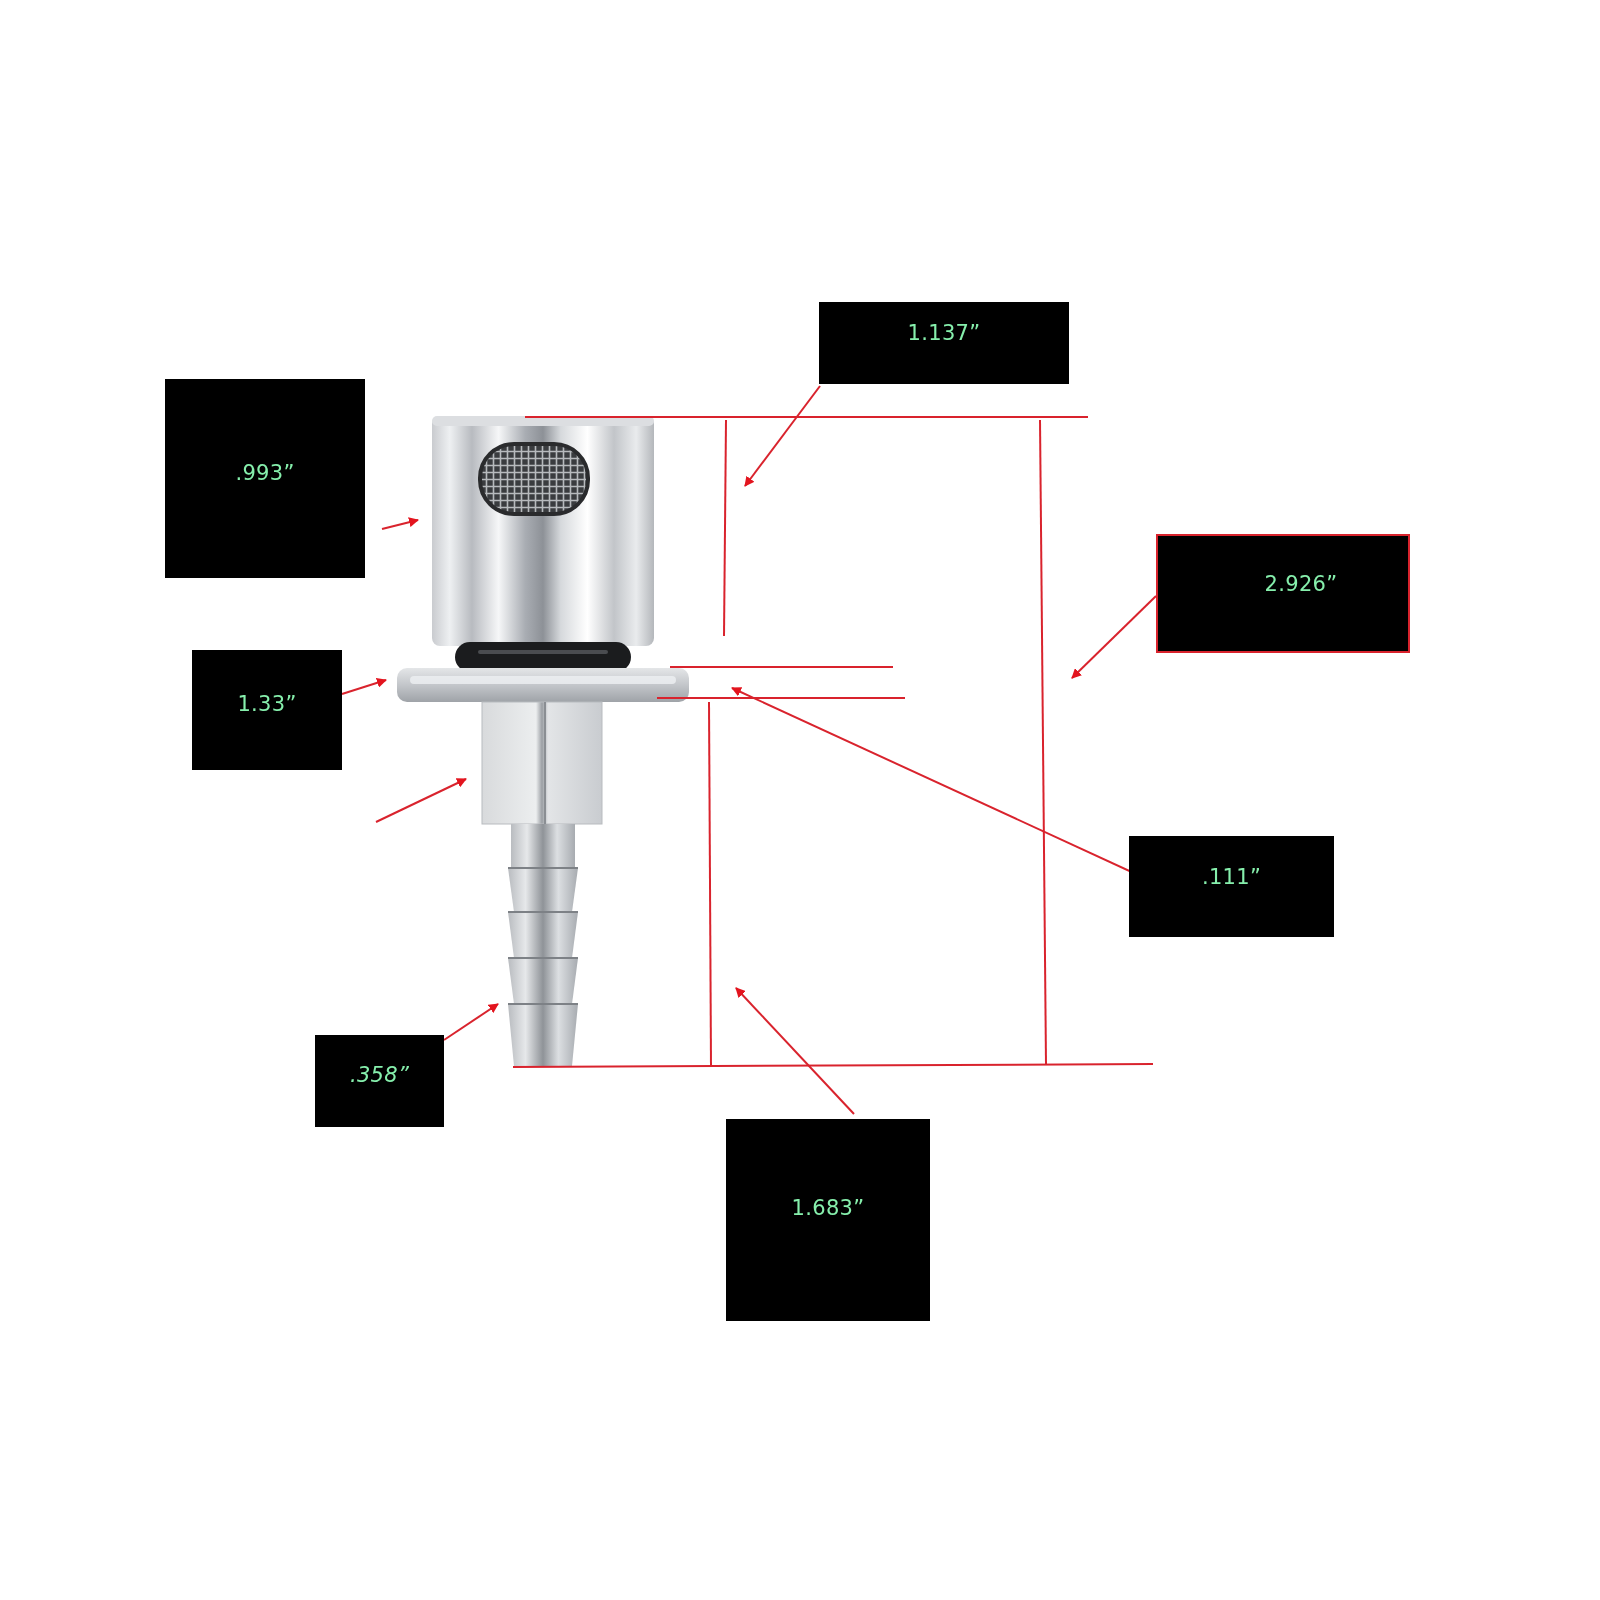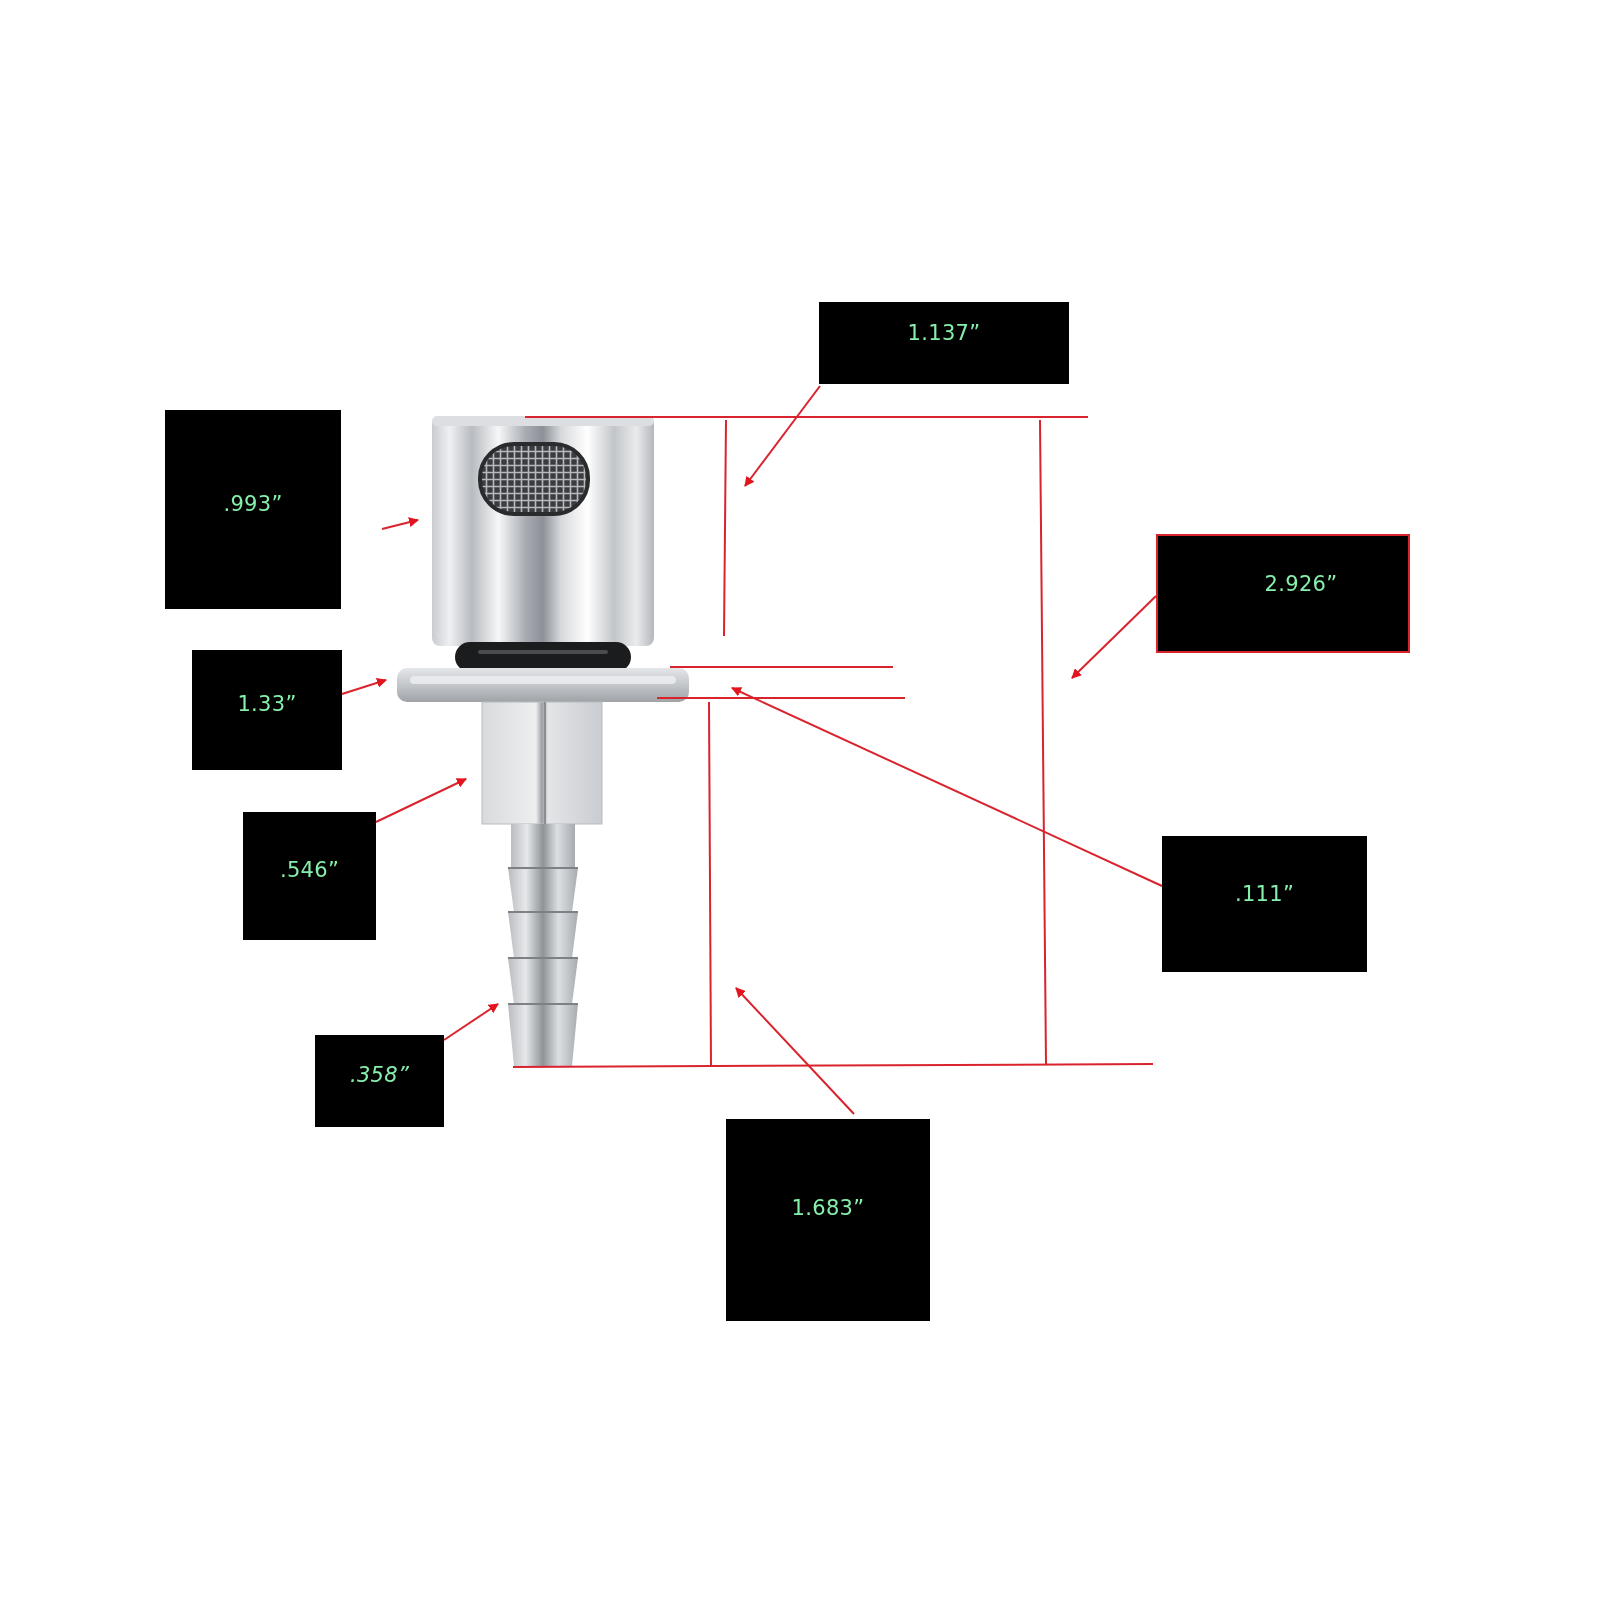--- a/index.html
+++ b/index.html
@@ -104,45 +104,42 @@
       <line x1="342" y1="694" x2="386" y2="680" marker-end="url(#arrow)"></line>
       <line x1="376" y1="822" x2="466" y2="779" marker-end="url(#arrow)"></line>
       <line x1="444" y1="1040" x2="498" y2="1004" marker-end="url(#arrow)"></line>
       <line x1="820" y1="386" x2="745" y2="486" marker-end="url(#arrow)"></line>
       <line x1="1156" y1="596" x2="1072" y2="678" marker-end="url(#arrow)"></line>
       <line x1="1162" y1="886" x2="732" y2="688" marker-end="url(#arrow)"></line>
       <line x1="854" y1="1114" x2="736" y2="988" marker-end="url(#arrow)"></line>
     </g>
   </svg>
 
-  <div class="label-box" style="left:165px;top:410px;width:176px;height:199px;align-items:center;">
+  <div class="label-box" style="left:165px;top:379px;width:200px;height:199px;align-items:center;">
     <span>.993”</span>
   </div>
 
   <div class="label-box" style="left:192px;top:650px;width:150px;height:120px;">
     <span>1.33”</span>
   </div>
 
-  <div class="label-box" style="left:243px;top:812px;width:133px;height:128px;">
-    <span>.546”</span>
-  </div>
 
   <div class="label-box" style="left:315px;top:1035px;width:129px;height:92px;font-style:italic;">
     <span>.358”</span>
   </div>
 
   <div class="label-box" style="left:819px;top:302px;width:250px;height:82px;">
     <span style="transform:translateY(-10px);">1.137”</span>
   </div>
 
   <div class="label-box outlined" style="left:1156px;top:534px;width:254px;height:119px;">
     <span style="transform:translateY(-10px);margin-left:36px;">2.926”</span>
   </div>
 
-  <div class="label-box" style="left:1162px;top:836px;width:205px;height:136px;">
+  <div class="label-box" style="left:1129px;top:836px;width:205px;height:101px;">
     <span style="transform:translateY(-10px);">.111”</span>
   </div>
 
   <div class="label-box" style="left:726px;top:1119px;width:204px;height:202px;">
     <span style="transform:translateY(-12px);">1.683”</span>
   </div>
 
 </div>
 
 </body></html>

